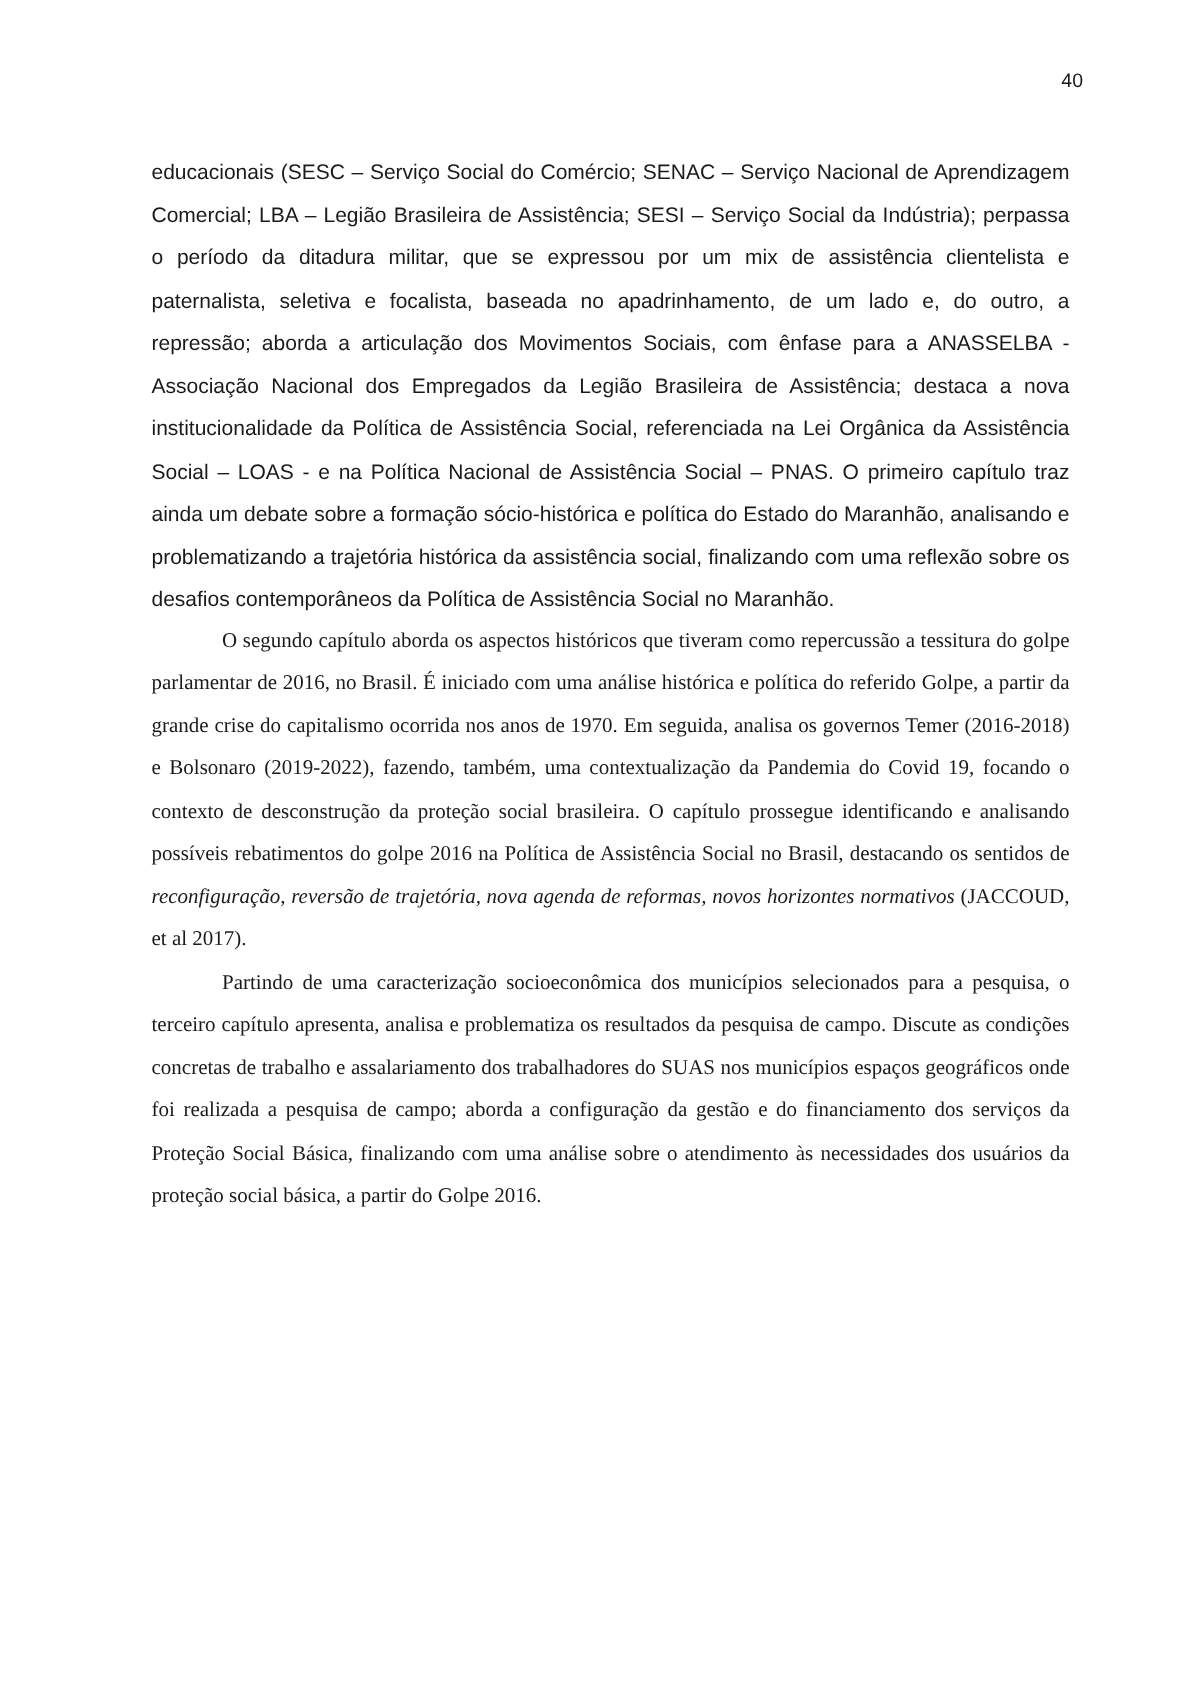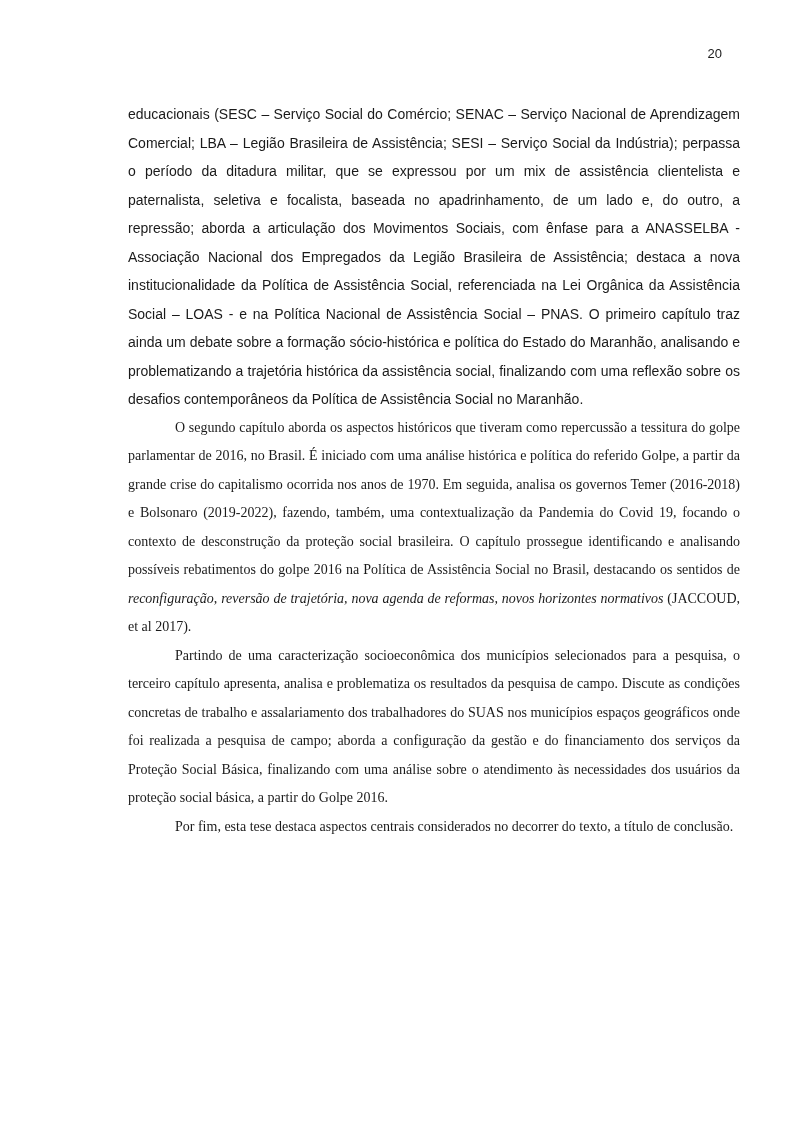--- a/index.html
+++ b/index.html
@@ -14,37 +14,36 @@
   }
   .page-number {
     position: absolute;
     top: 46px;
     right: 78px;
     font-size: 13px;
     color: #1a1a1a;
   }
   .content {
     position: absolute;
-    left: 128px;
+    left: 101px;
     top: 100px;
     width: 612px;
   }
   .para {
     font-size: 14px;
     line-height: 28.5px;
     text-align: justify;
     margin: 0;
   }
   .para.indent { text-indent: 47px; font-family: Liberation Serif, serif; }
   .italic { font-style: italic; }
 </style>
 </head>
 <body>
 
 <div class="page">
-  <div class="page-number">20</div>
+  <div class="page-number">40</div>
   <div class="content">
       <p class="para"><span class="">educacionais (SESC – Serviço Social do Comércio; SENAC – Serviço Nacional de Aprendizagem Comercial; LBA – Legião Brasileira de Assistência; SESI – Serviço Social da Indústria); perpassa o período da ditadura militar, que se expressou por um mix de assistência clientelista e paternalista, seletiva e focalista, baseada no apadrinhamento, de um lado e, do outro, a repressão; aborda a articulação dos Movimentos Sociais, com ênfase para a ANASSELBA - Associação Nacional dos Empregados da Legião Brasileira de Assistência; destaca a nova institucionalidade da Política de Assistência Social, referenciada na Lei Orgânica da Assistência Social – LOAS - e na Política Nacional de Assistência Social – PNAS. O primeiro capítulo traz ainda um debate sobre a formação sócio-histórica e política do Estado do Maranhão, analisando e problematizando a trajetória histórica da assistência social, finalizando com uma reflexão sobre os desafios contemporâneos da Política de Assistência Social no Maranhão.</span></p>
       <p class="para indent"><span class="">O segundo capítulo aborda os aspectos históricos que tiveram como repercussão a tessitura do golpe parlamentar de 2016, no Brasil. É iniciado com uma análise histórica e política do referido Golpe, a partir da grande crise do capitalismo ocorrida nos anos de 1970. Em seguida, analisa os governos Temer (2016-2018) e Bolsonaro (2019-2022), fazendo, também, uma contextualização da Pandemia do Covid 19, focando o contexto de desconstrução da proteção social brasileira. O capítulo prossegue identificando e analisando possíveis rebatimentos do golpe 2016 na Política de Assistência Social no Brasil, destacando os sentidos de </span><span class="italic">reconfiguração</span><span class="">, </span><span class="italic">reversão de trajetória, nova agenda de reformas, novos horizontes normativos</span><span class=""> (JACCOUD, et al 2017).</span></p>
       <p class="para indent"><span class="">Partindo de uma caracterização socioeconômica dos municípios selecionados para a pesquisa, o terceiro capítulo apresenta, analisa e problematiza os resultados da pesquisa de campo. Discute as condições concretas de trabalho e assalariamento dos trabalhadores do SUAS nos municípios espaços geográficos onde foi realizada a pesquisa de campo; aborda a configuração da gestão e do financiamento dos serviços da Proteção Social Básica, finalizando com uma análise sobre o atendimento às necessidades dos usuários da proteção social básica, a partir do Golpe 2016.</span></p>
-      <p class="para indent"><span class="">Por fim, esta tese destaca aspectos centrais considerados no decorrer do texto, a título de conclusão.</span></p>
     </div>
 </div>
 
 </body></html>

